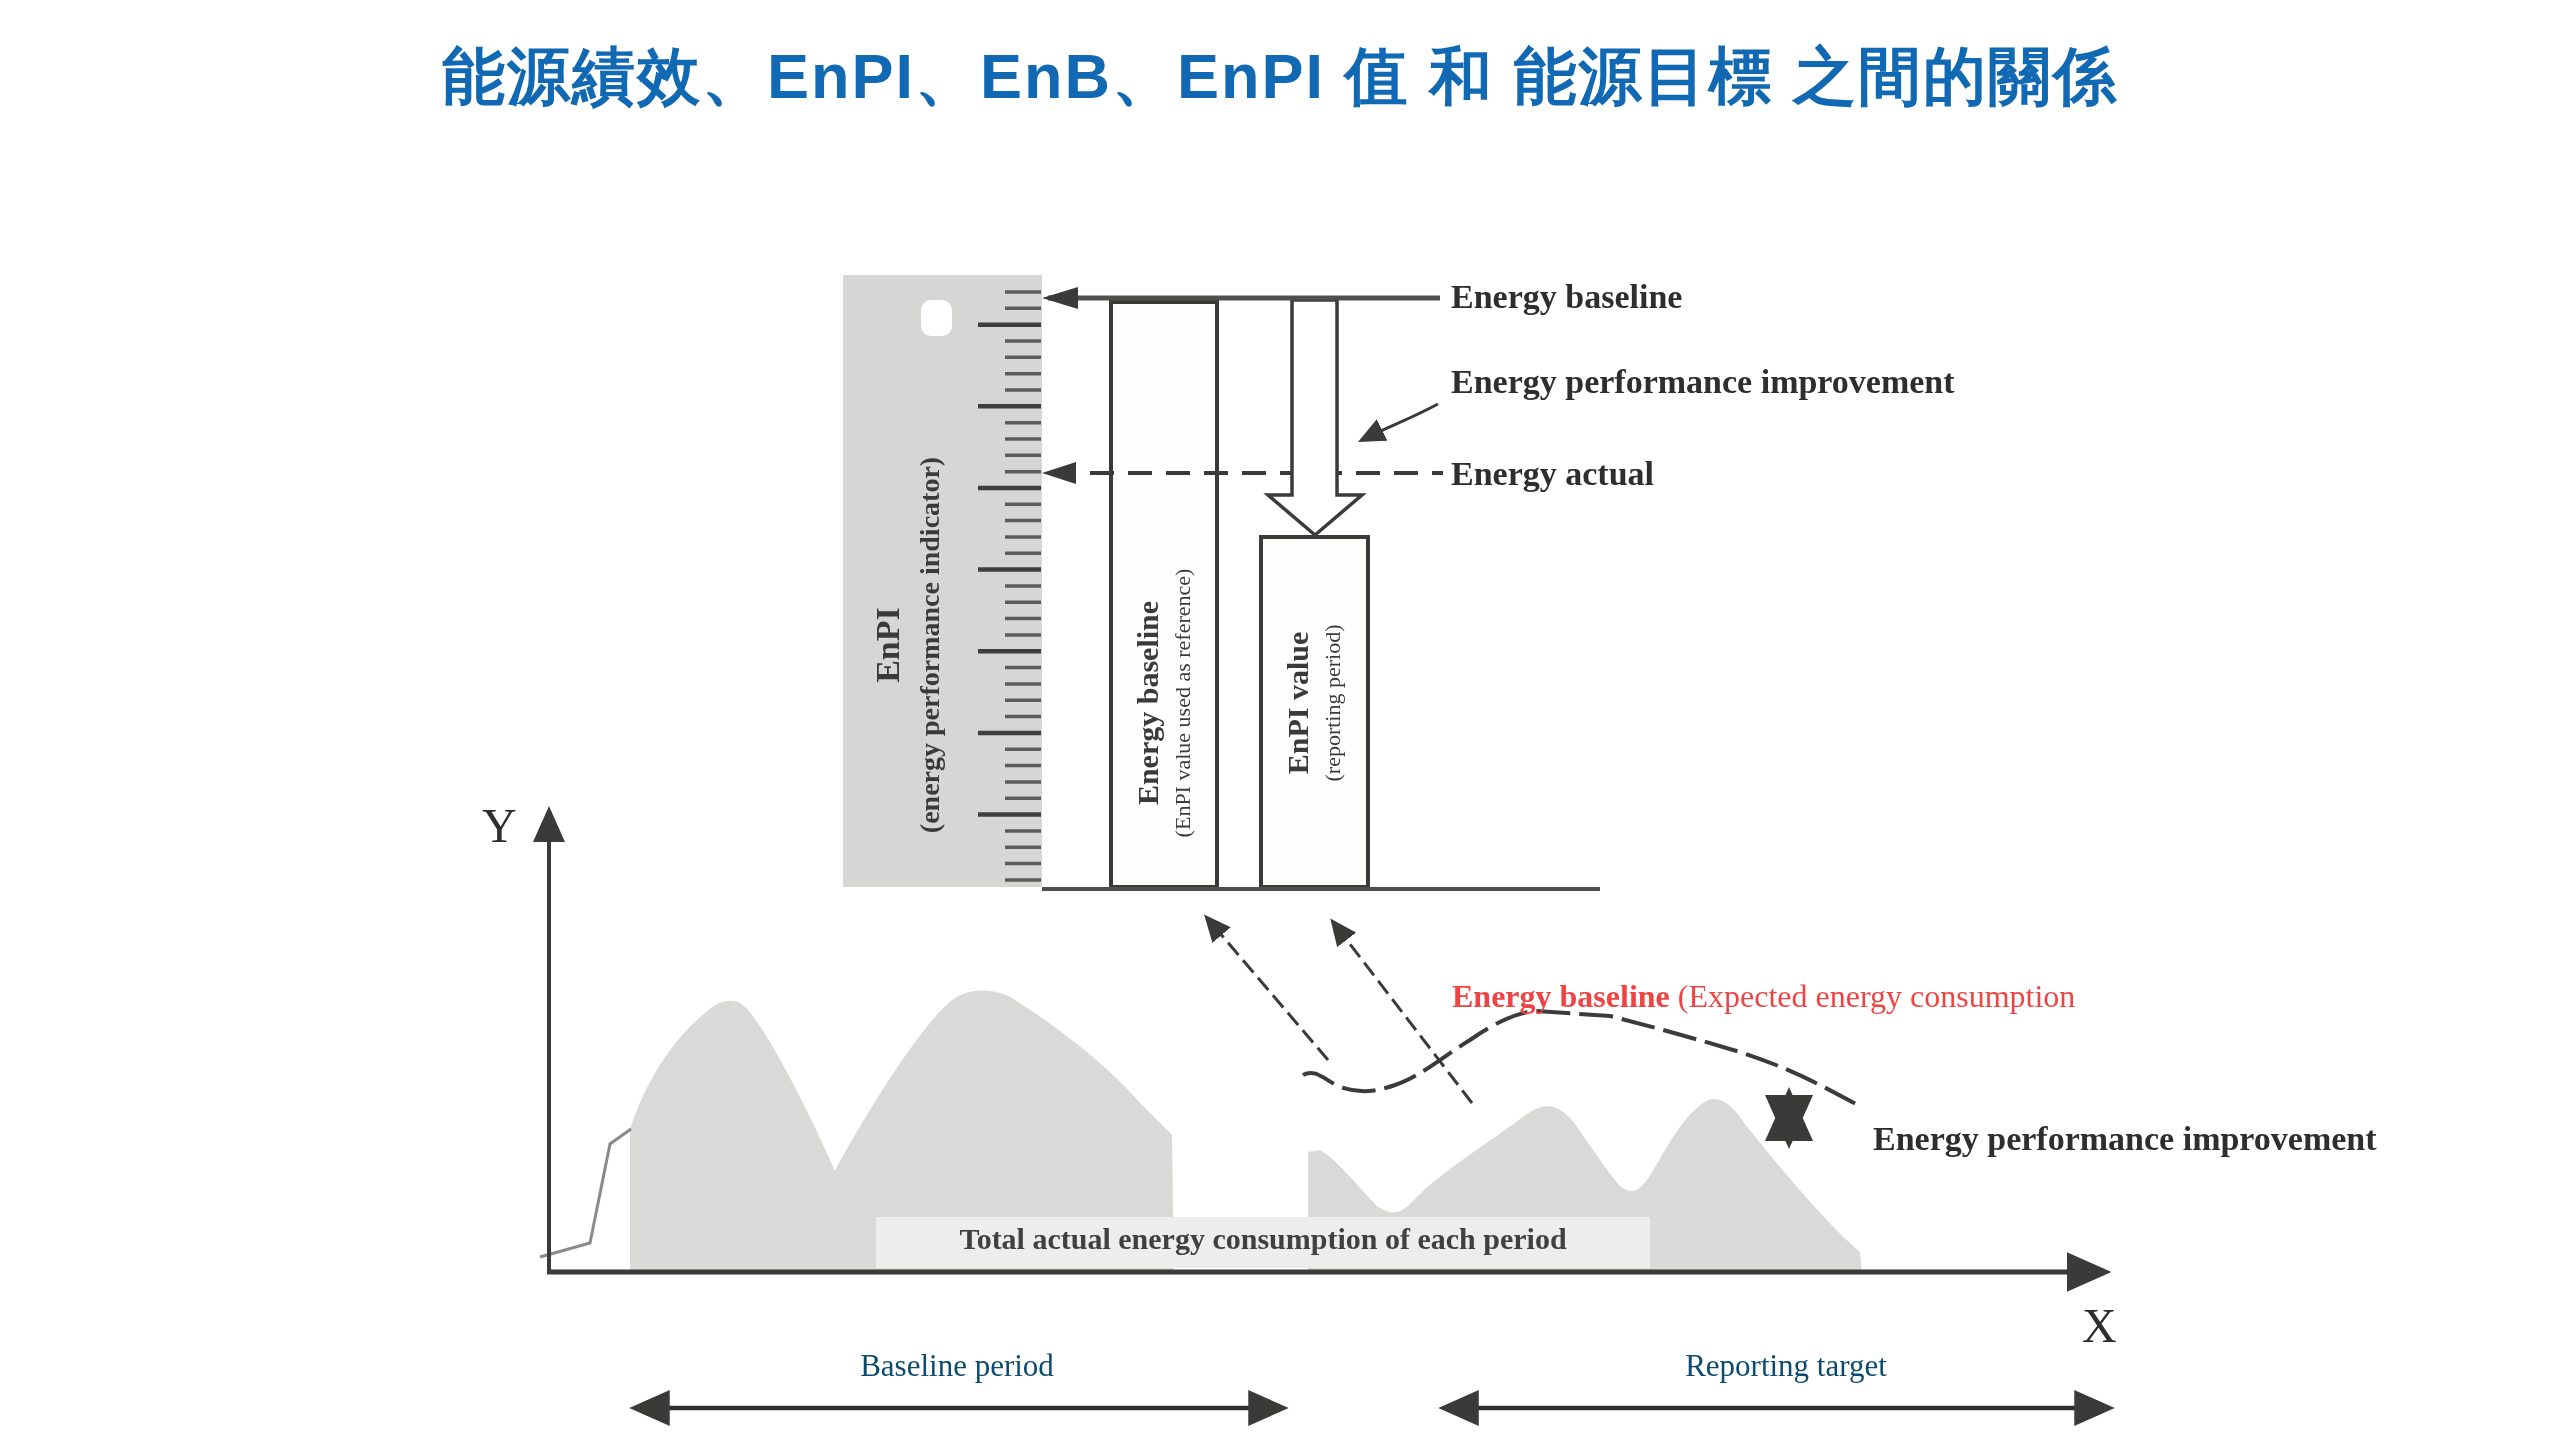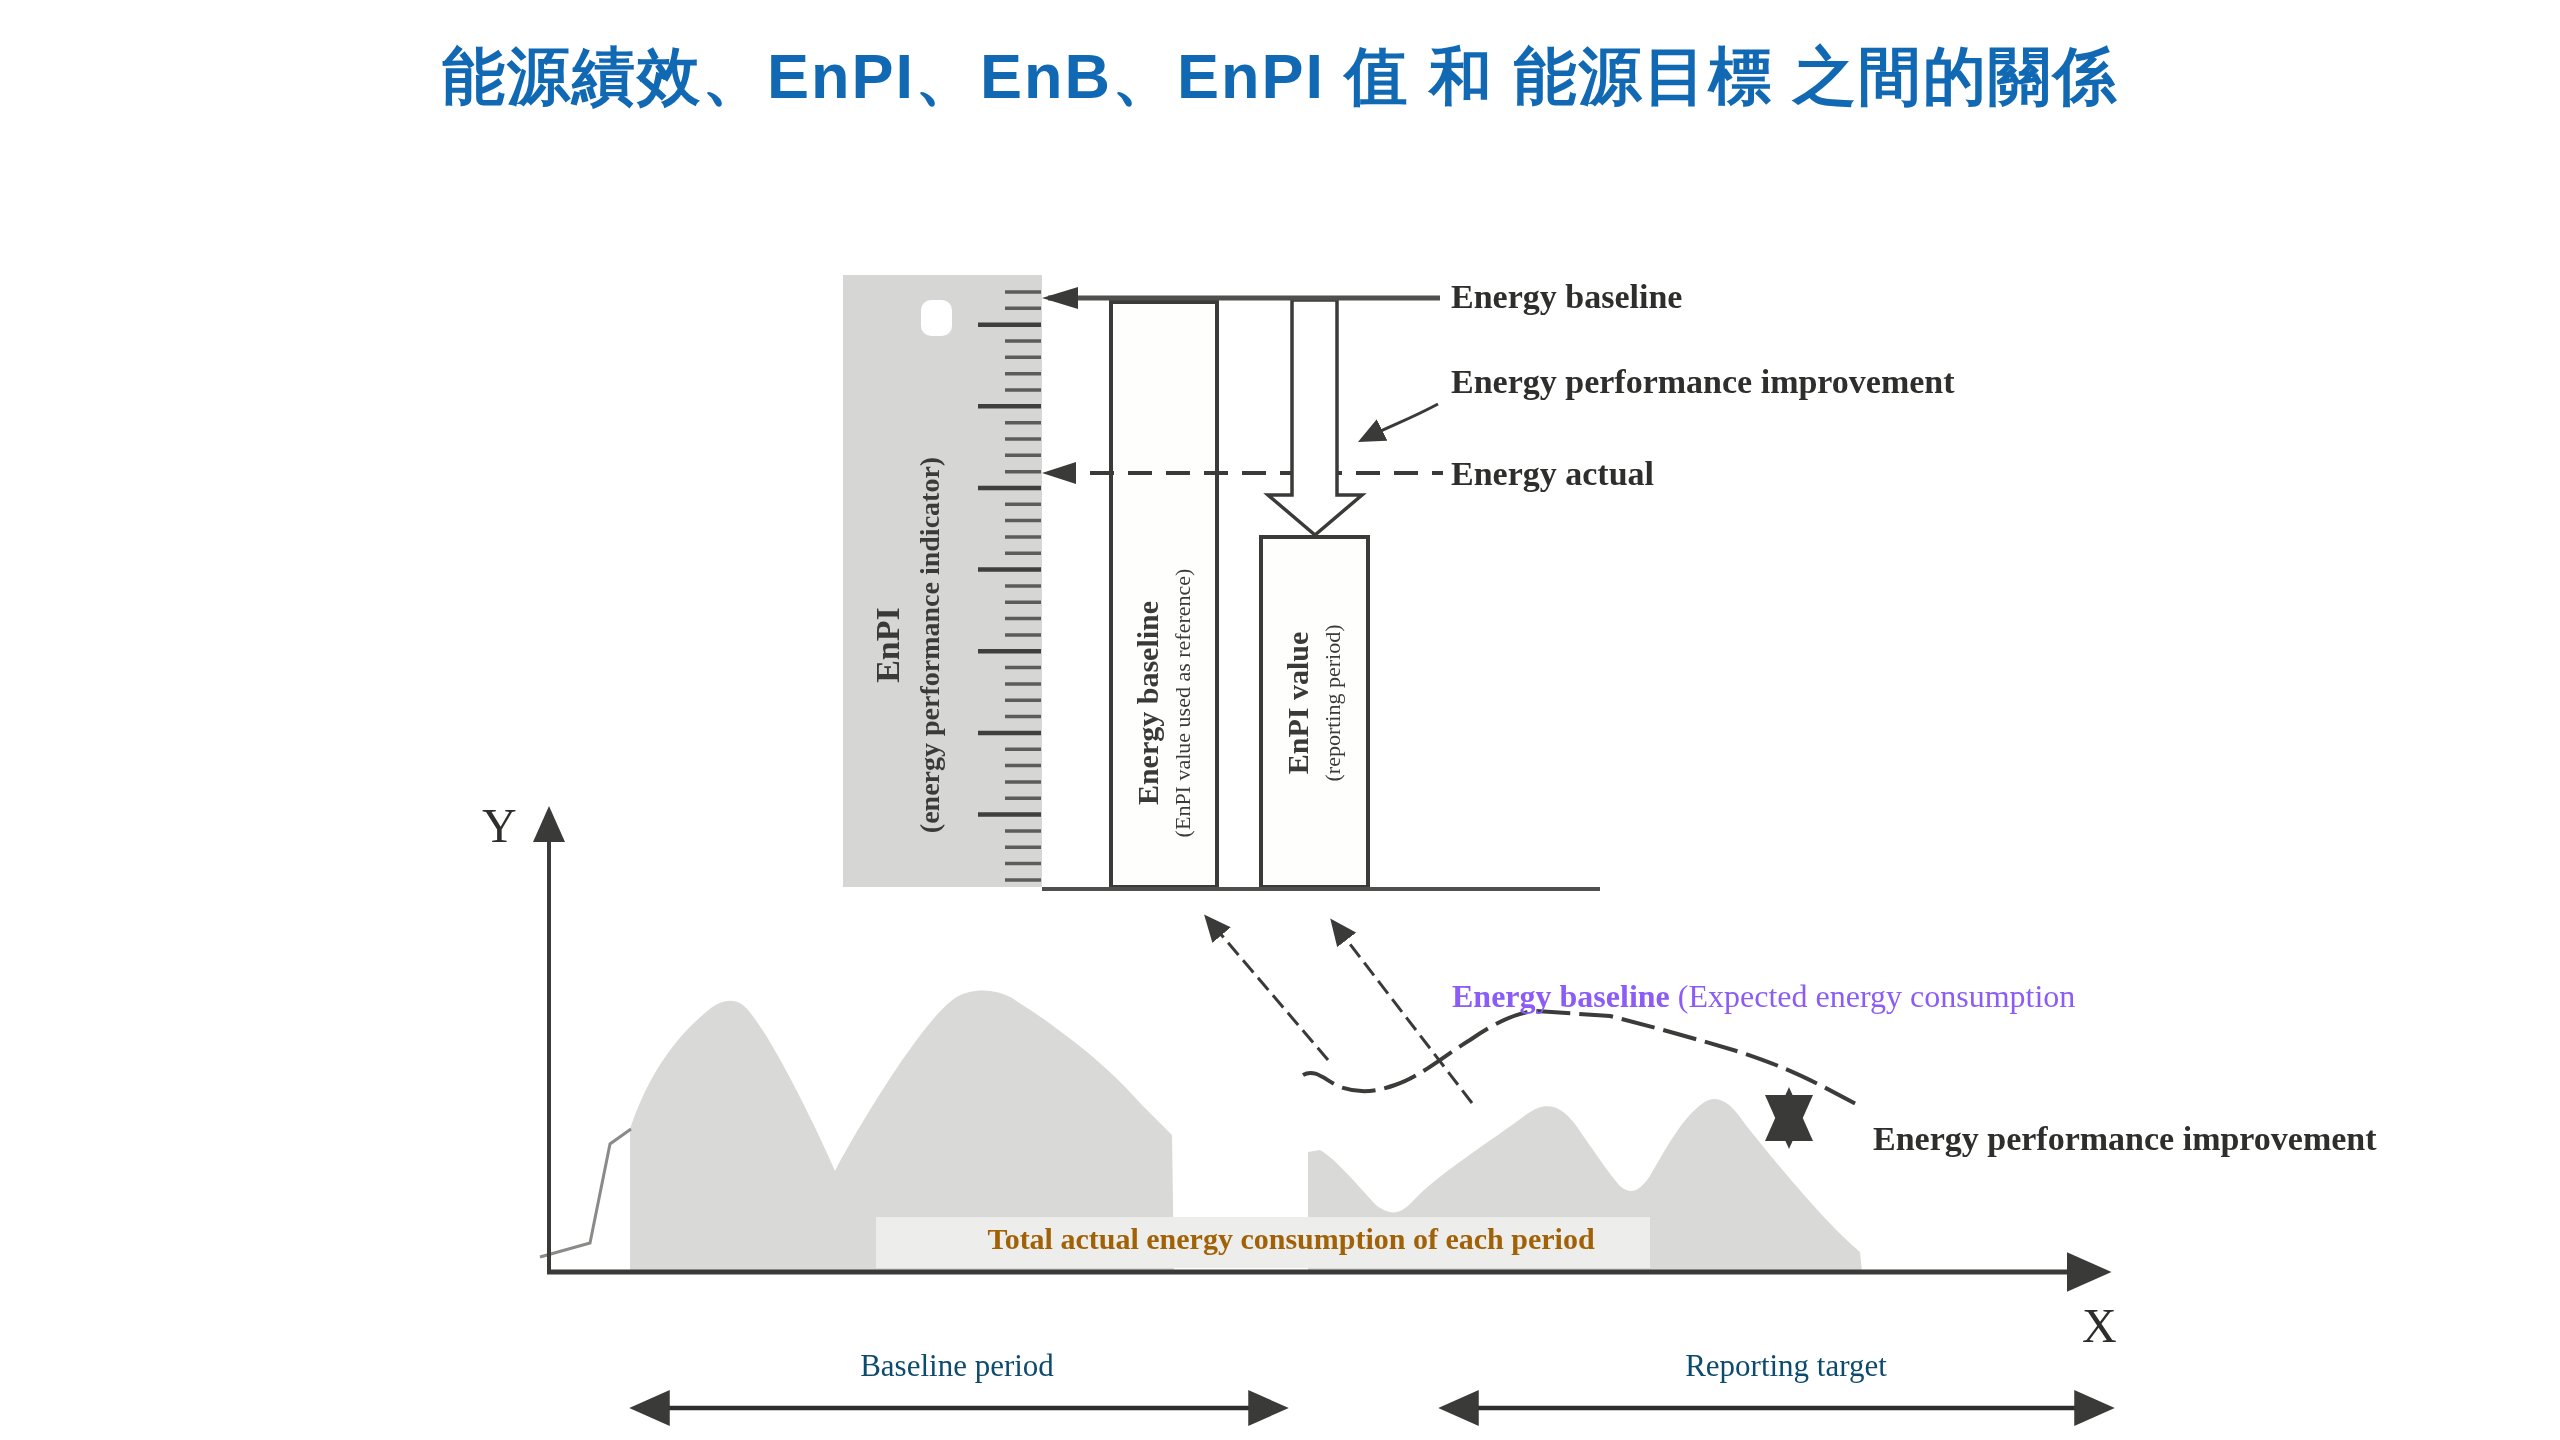--- a/index.html
+++ b/index.html
@@ -12,24 +12,24 @@
               font-family:"Liberation Sans", sans-serif;font-weight:bold;
               font-size:63px;letter-spacing:2px;color:#1169b4;}
   .ann{font-weight:bold;font-size:34px;color:#2e2e2c;}
   .rot{position:absolute;transform:translate(-50%,-50%) rotate(-90deg);
        text-align:center;white-space:nowrap;color:#3a3a38;}
   .rot .l1{font-weight:bold;font-size:30px;line-height:40px;}
   .rot .l2{font-size:22px;line-height:30px;}
   .rot-ruler .l1{font-weight:bold;font-size:34px;line-height:46px;}
   .rot-ruler .l2{font-weight:bold;font-size:28px;line-height:38px;}
   .baseline-note{position:absolute;left:1452px;top:974px;width:724px;
-                 font-size:32px;line-height:44px;color:#8b5cf6;}
+                 font-size:32px;line-height:44px;color:#ef4444;}
   .baseline-note .line2{display:block;text-align:right;padding-right:4px;}
   .consumption-box-text{left:876px;top:1222px;width:774px;text-align:center;
-                        font-weight:bold;font-size:30px;color:#a16207;padding-left:28px;}
+                        font-weight:bold;font-size:30px;color:#404040;}
   .period-label{font-size:31px;color:#0c4a6e;transform:translateX(-50%);}
   .axis-letter{font-size:48px;color:#2e2e2c;}
   .improve-lower{left:1873px;top:1120px;font-weight:bold;font-size:34px;}
 </style>
 </head>
 <body>
 
 <div class="stage">
 
   <svg class="layer" viewBox="0 0 2560 1440">

